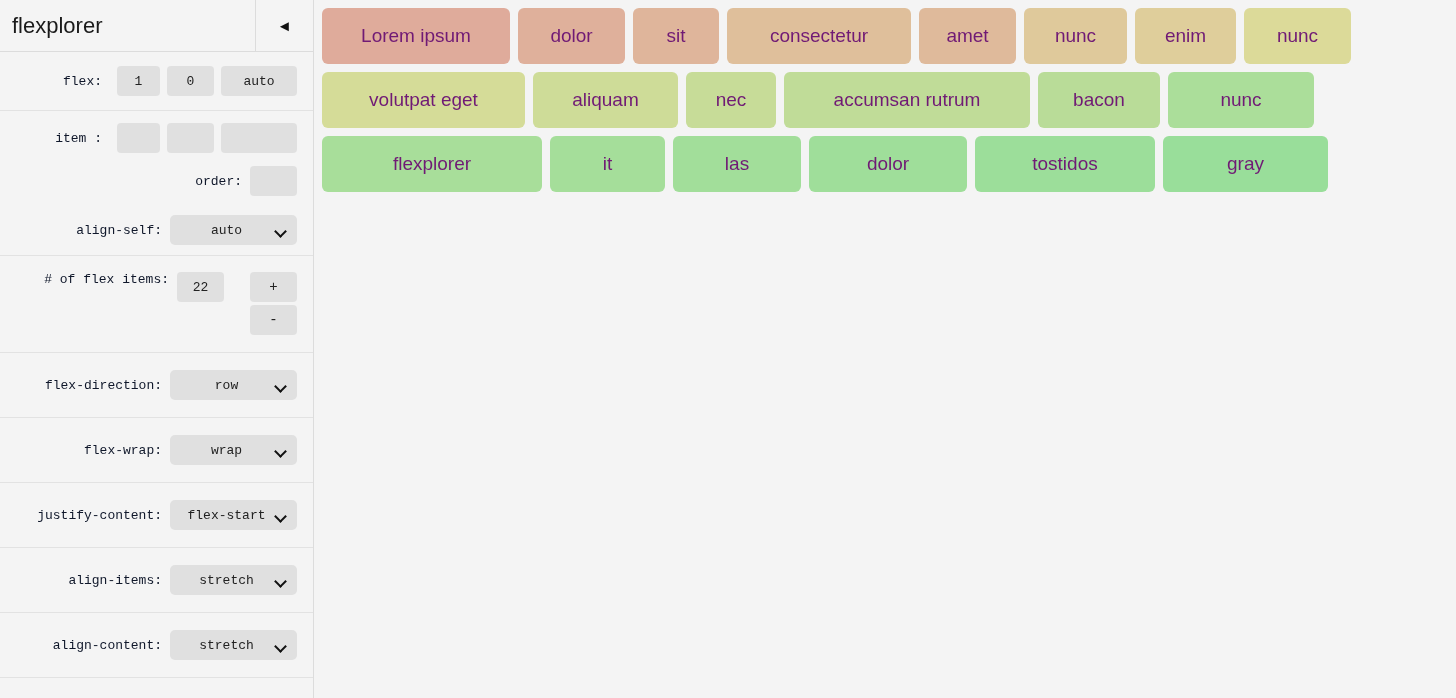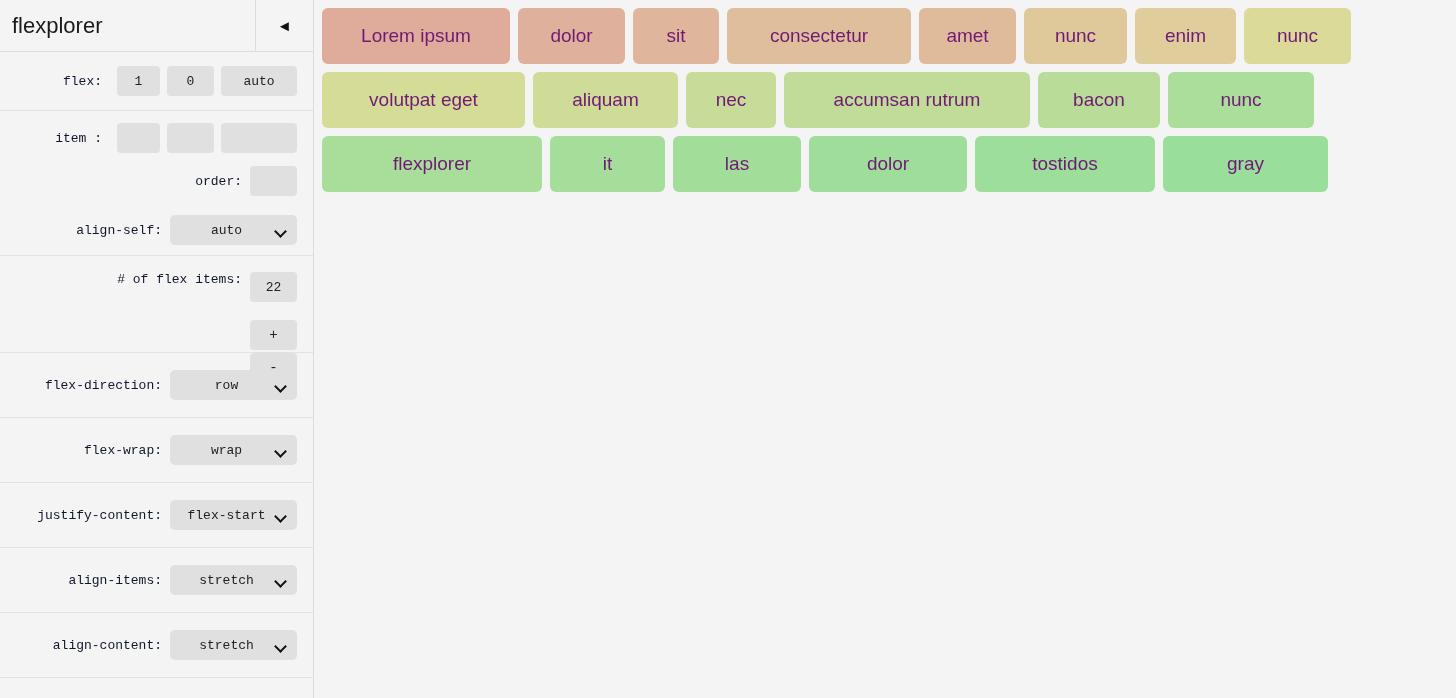--- a/index.html
+++ b/index.html
@@ -162,21 +162,21 @@
     border-radius: 4px;
     font-family: "Liberation Mono", "DejaVu Sans Mono", monospace;
     font-size: 14px;
     color: #222;
     cursor: pointer;
     line-height: 30px;
     padding: 0;
     text-align: center;
   }
 
-  .count-wrap { display: flex; align-items: flex-start; gap: 18px; flex-direction: column; }
+  .count-wrap { display: flex; align-items: flex-start; gap: 26px; }
 
   
   .main {
     flex: 1;
     height: 698px;
     background: #f4f4f4;
     box-sizing: border-box;
     overflow: hidden;
   }
   .flex-container {

